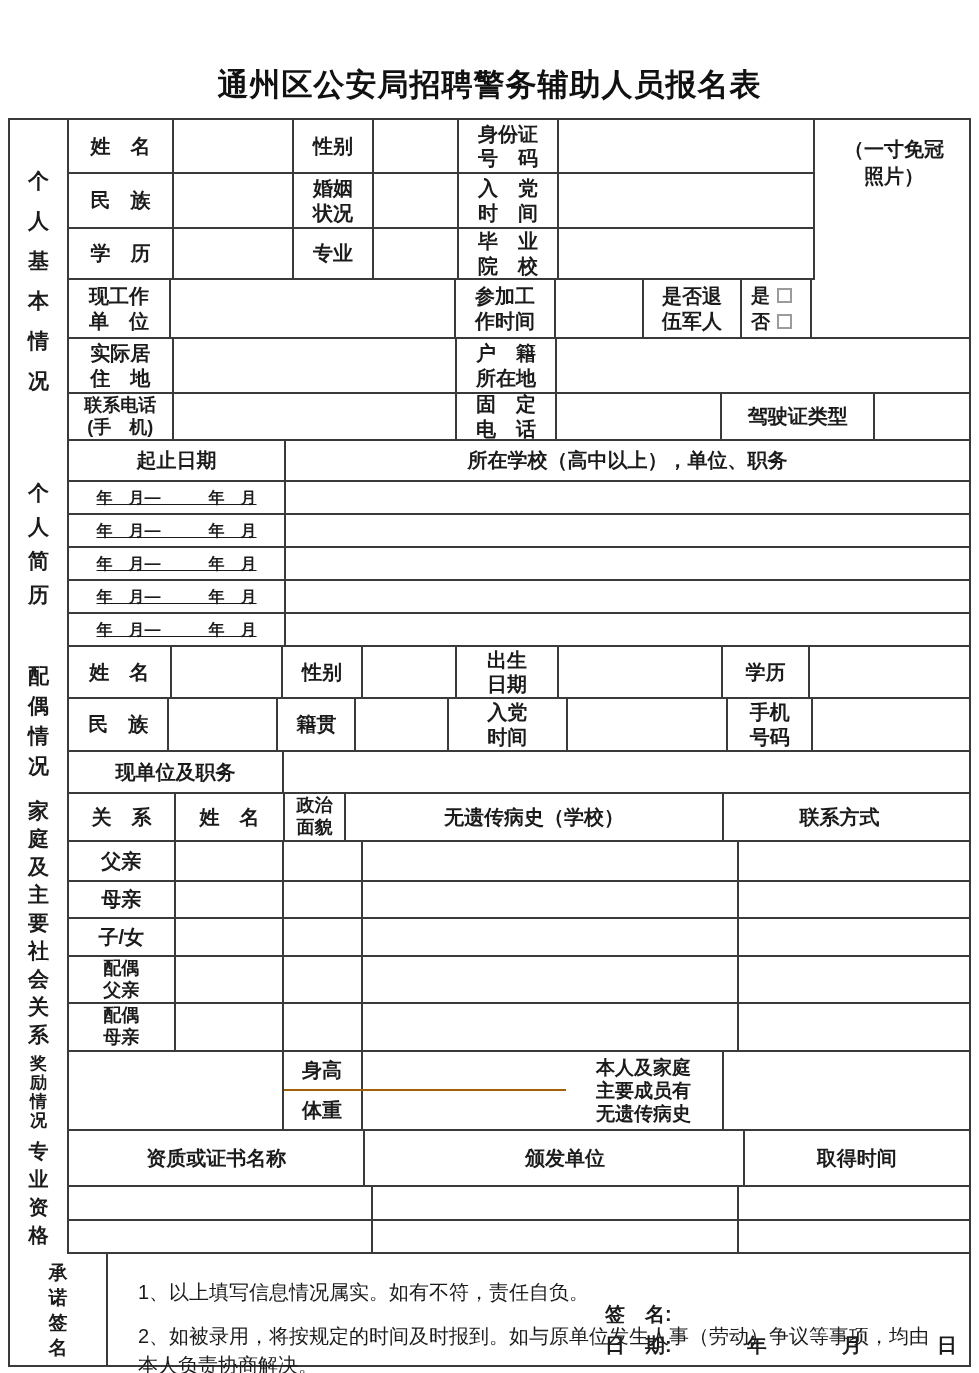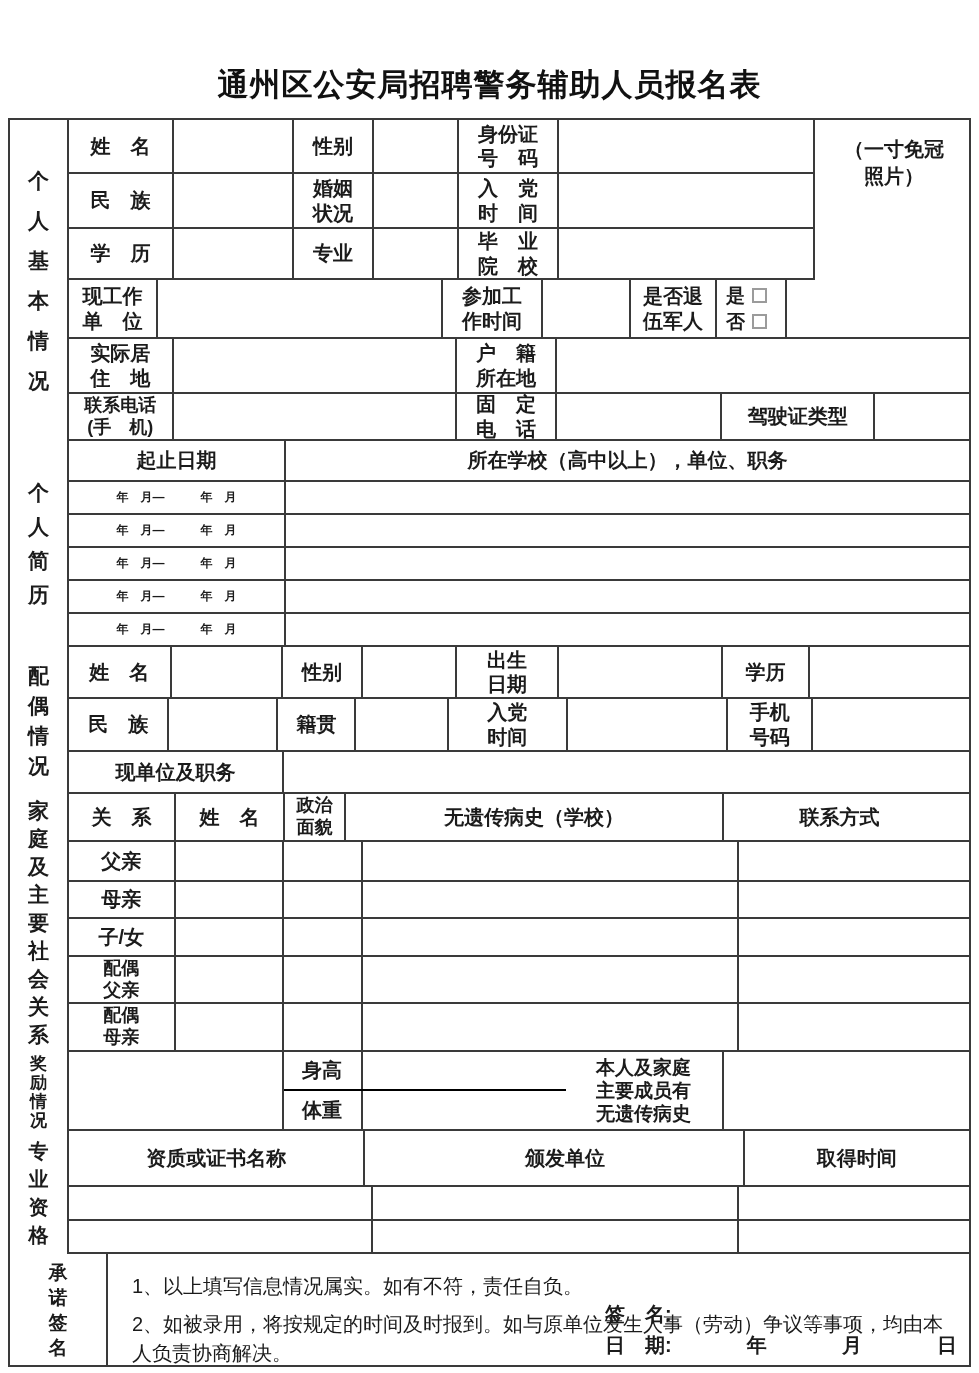--- a/index.html
+++ b/index.html
@@ -35,26 +35,26 @@
   .blockA{display:flex;border-bottom:2px solid #3a3a3a;}
   .rowsA{display:flex;flex-direction:column;width:746px;flex:0 0 746px;}
   .rowsA .row:last-child{border-bottom:none;}
   .photo{
     width:158px;flex:0 0 158px;display:flex;justify-content:center;align-items:flex-start;
     padding-top:16px;font-size:20px;font-weight:600;white-space:pre-line;text-align:center;line-height:1.35;
   }
   .vet{flex-direction:column;align-items:flex-start;justify-content:center;padding-left:9px;gap:3px;font-size:19px;}
   .vet-line{display:flex;align-items:center;}
   .cb{width:15px;height:15px;border:2px solid #9b9b9b;display:inline-block;margin-left:7px;background:#fff;}
-  .small{font-size:12px;}
+  .small{font-size:16px;text-decoration:underline;}
   .midcol{display:flex;flex-direction:column;width:282px;flex:0 0 282px;}
   .subrow{display:flex;}
-  .subrow.bb{border-bottom:2px solid #000000;}
+  .subrow.bb{border-bottom:2px solid #a16207;}
   .promise-body{position:relative;flex:1;padding:8px 14px 6px 14px;font-size:20px;line-height:1.42;font-weight:500;text-align:left;}
-  .promise-body .pline{margin:10px;}
+  .promise-body .pline{margin:16px;}
   .sig{position:absolute;right:12px;bottom:6px;width:352px;font-size:20px;font-weight:600;}
   .sig .sig-name{margin-bottom:2px;}
   .sig .sig-date{display:flex;justify-content:space-between;}
 </style>
 </head>
 <body>
 
 <div class="sheet">
 
   <div class="title">通州区公安局招聘警务辅助人员报名表</div>
@@ -93,27 +93,27 @@
             <div class="row keep-br" style="height:51px;">
               <div class="cell" style="width:105px;">学　历</div>
               <div class="cell" style="width:120px;"></div>
               <div class="cell" style="width:80px;">专业</div>
               <div class="cell" style="width:85px;"></div>
               <div class="cell" style="width:100px;">毕　业
 院　校</div>
               <div class="cell" style="width:256px;"></div>
             </div>
             <div class="row keep-br no-bb" style="height:57px;">
-              <div class="cell" style="width:89px;">现工作
+              <div class="cell" style="width:102px;">现工作
 单　位</div>
               <div class="cell" style="width:285px;"></div>
               <div class="cell" style="width:100px;">参加工
 作时间</div>
               <div class="cell" style="width:88px;"></div>
-              <div class="cell" style="width:86px;">是否退
+              <div class="cell" style="width:98px;">是否退
 伍军人</div>
               <div class="cell vet" style="width:70px;">
                 <span class="vet-line"><span>是</span><span class="cb"></span></span>
                 <span class="vet-line"><span>否</span><span class="cb"></span></span>
               </div>
             </div>
           </div>
           <div class="photo">（一寸免冠
 照片）</div>
         </div>

